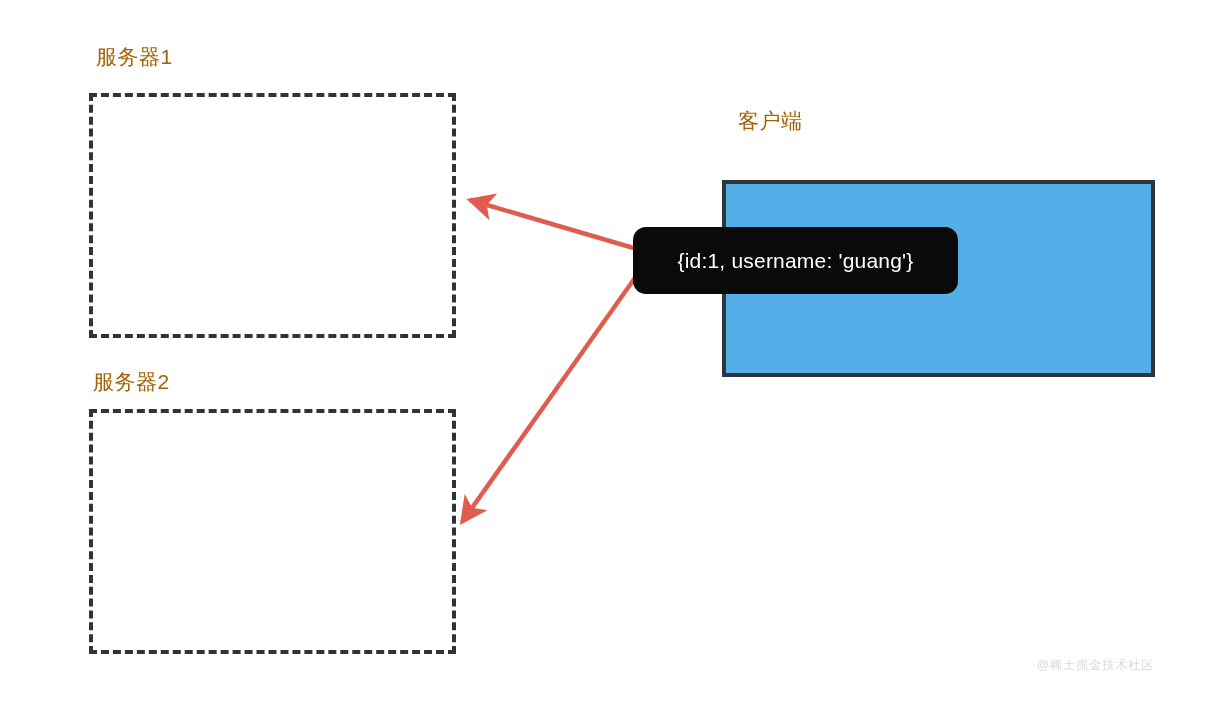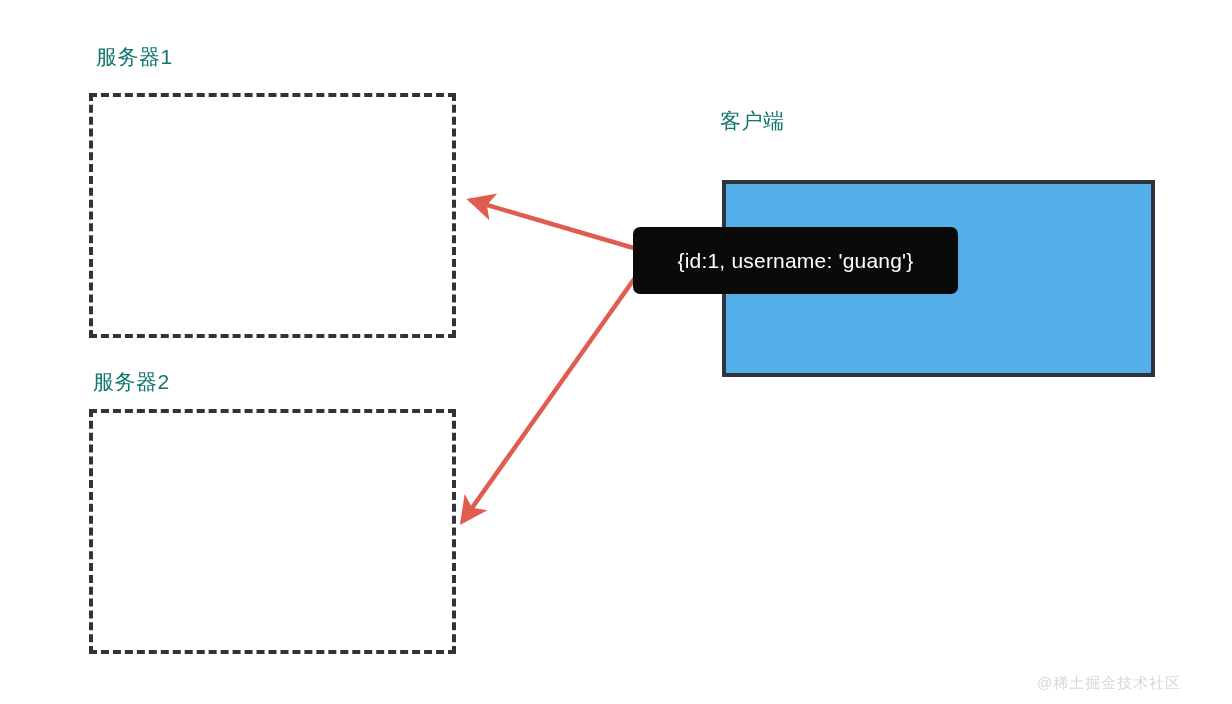--- a/index.html
+++ b/index.html
@@ -14,57 +14,56 @@
     position: relative;
     width: 1232px;
     height: 704px;
     background: #ffffff;
     overflow: hidden;
   }
   .node-label {
     position: absolute;
     font-size: 21px;
     line-height: 1;
-    color: #0f766e;
+    color: #a16207;
     white-space: nowrap;
     letter-spacing: 0.5px;
   }
   .server-box {
     position: absolute;
     border: 4px dashed #2f333c;
     background: transparent;
     box-sizing: border-box;
   }
   .client-box {
     position: absolute;
     border: 4px solid #2f333c;
     background: #54aee8;
     box-sizing: border-box;
   }
   .payload-badge {
     position: absolute;
     background: #0a0a0a;
-    border-radius: 7px;
+    border-radius: 13px;
     color: #ffffff;
     font-size: 21px;
     display: flex;
     align-items: center;
     justify-content: center;
     padding: 0 22px;
     white-space: nowrap;
     box-sizing: border-box;
     letter-spacing: 0.2px;
   }
   .watermark {
     position: absolute;
-    font-size: 15px;
+    font-size: 12px;
     color: #d8d8d8;
     white-space: nowrap;
     letter-spacing: 1px;
-    margin-top: 17px;
   }
   svg.arrows {
     position: absolute;
     left: 0;
     top: 0;
     width: 1232px;
     height: 704px;
     pointer-events: none;
   }
 </style>
@@ -74,21 +73,21 @@
 <div id="canvas">
 
   <div class="node-label" style="left:96px; top:46px;">服务器1</div>
 
   <div class="server-box" style="left:89px; top:93px; width:367px; height:245px;"></div>
 
   <div class="node-label" style="left:93px; top:371px;text-align:center;">服务器2</div>
 
   <div class="server-box" style="left:89px; top:409px; width:367px; height:245px;"></div>
 
-  <div class="node-label" style="left:720px; top:110px;">客户端</div>
+  <div class="node-label" style="left:738px; top:110px;">客户端</div>
 
   <div class="client-box" style="left:722px; top:180px; width:433px; height:197px;"></div>
 
   <svg class="arrows" viewBox="0 0 1232 704">
     <defs>
       <marker id="ah" markerWidth="7" markerHeight="7" refX="5.4" refY="3.5" orient="auto" markerUnits="strokeWidth">
         <path d="M0,0.4 L6.2,3.5 L0,6.6 L1.5,3.5 Z" fill="#e05c4e"></path>
       </marker>
     </defs>
     <line x1="637" y1="249" x2="470" y2="200" stroke="#e05c4e" stroke-width="4.5" marker-end="url(#ah)"></line>

